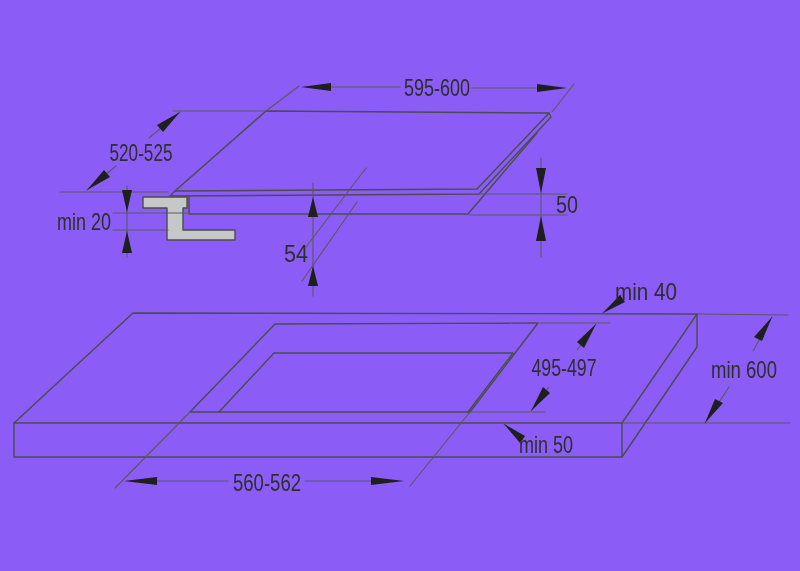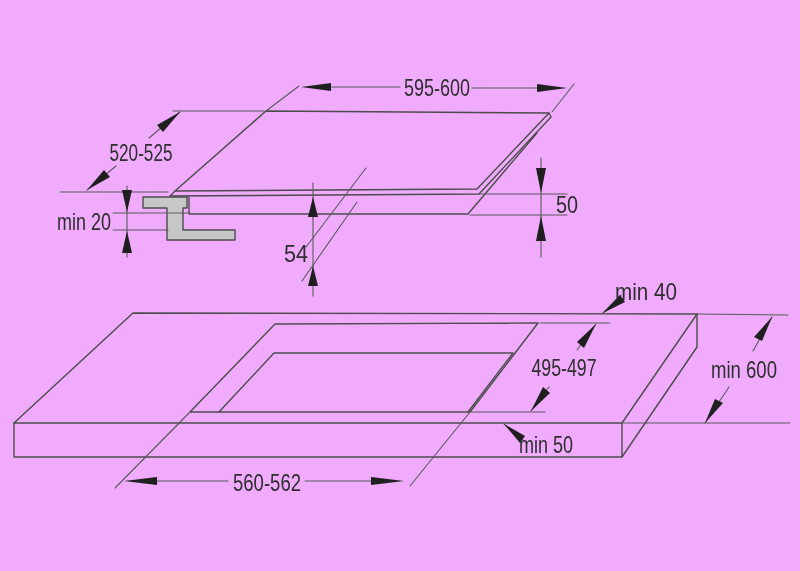--- a/index.html
+++ b/index.html
@@ -1,16 +1,16 @@
 <!DOCTYPE html>
 <html><head>
 <meta charset="utf-8">
 <style>
   html,body{margin:0;padding:0;background:#ffffff;}
-  .stage{width:800px;height:571px;background:#f0abfc;position:relative;overflow:hidden;}
+  .stage{width:800px;height:571px;background:#8b5cf6;position:relative;overflow:hidden;}
   svg{display:block;}
   .ln{fill:none;stroke:#4c4c4c;stroke-width:1.4;stroke-linecap:round;stroke-linejoin:round;}
   .thin{fill:none;stroke:#5a5a5a;stroke-width:1.1;stroke-linecap:round;}
   .ar{fill:#1f1f1f;stroke:none;}
   .bracket{fill:#c6c8c7;stroke:#4c4c4c;stroke-width:1.4;stroke-linejoin:round;}
   text.dim{font-family:"Liberation Sans",sans-serif;font-size:24px;fill:#2e2e2e;text-anchor:middle;}
 </style>
 </head>
 <body>
 

